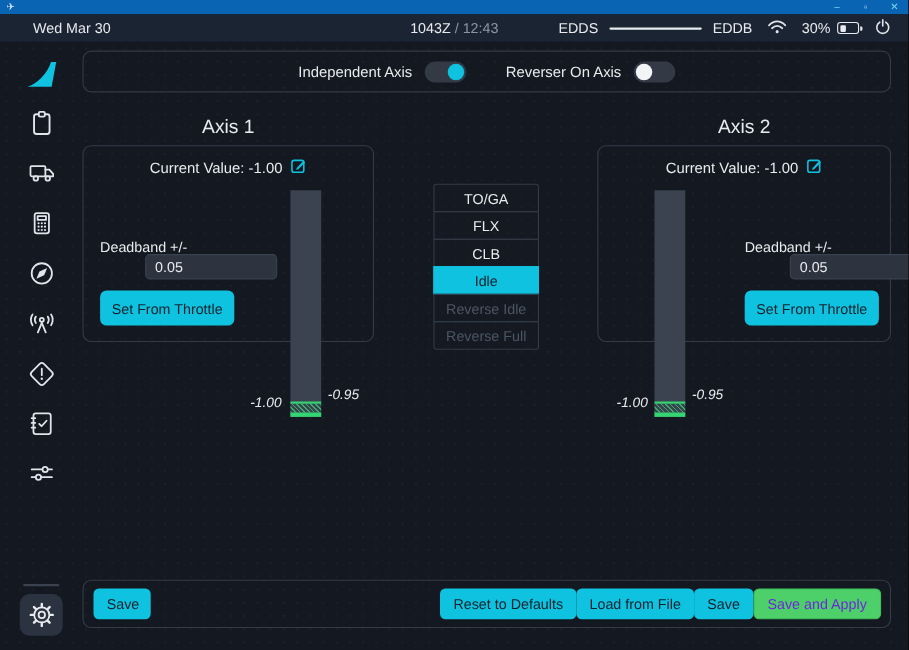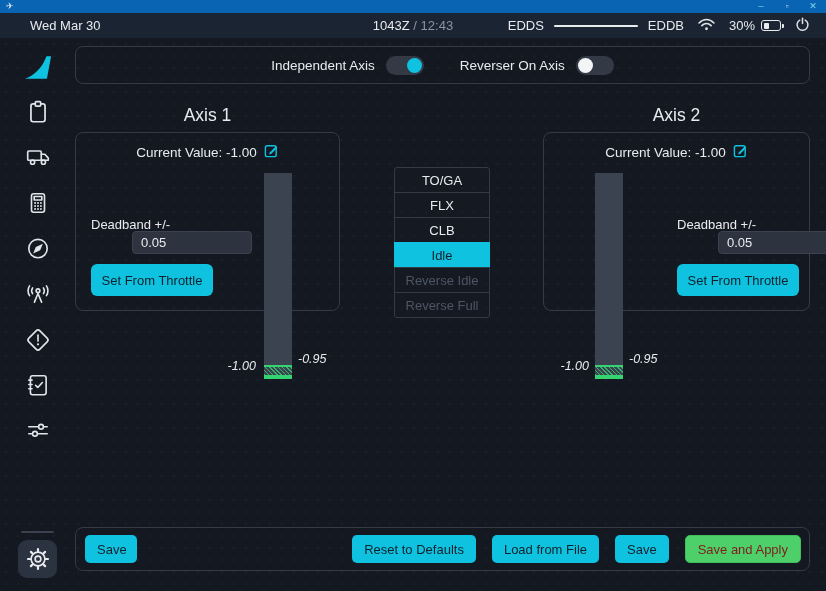--- a/index.html
+++ b/index.html
@@ -90,23 +90,23 @@
     justify-content:center;font-size:13px;color:var(--text);cursor:pointer;background:rgba(23,27,36,.4);}
   .detent:first-child{margin-top:0;border-radius:3px 3px 0 0;}
   .detent:last-child{border-radius:0 0 3px 3px;}
   .detent.active{background:var(--cyan);color:var(--cyan-text);font-weight:500;border-color:var(--cyan);}
   .detent.disabled{color:var(--disabled);cursor:default;}
   
   .footer{position:absolute;left:75px;top:489px;width:735px;height:44px;border:1px solid var(--border);
     border-radius:8px;}
   .btn{height:28px;border:none;border-radius:5px;background:var(--cyan);color:var(--cyan-text);
     font-size:13px;font-weight:500;cursor:pointer;padding:0 12px;}
-  .btn.green{background:var(--green);border:1px solid #3ec05c;color:#7f1d1d;}
+  .btn.green{background:var(--green);border:1px solid #3ec05c;color:#6d28d9;}
   .back-btn{position:absolute;left:9px;top:7px;width:52px;}
-  .footer-right{position:absolute;right:8px;top:7px;display:flex;gap:16px;}
+  .footer-right{position:absolute;right:8px;top:7px;display:flex;gap:0;}
   svg{stroke-linecap:round;stroke-linejoin:round;}
 </style>
 </head>
 <body>
 
 <div class="window">
 
   <div class="titlebar">
     <span class="appico">✈</span>
     <span class="spacer"></span>

